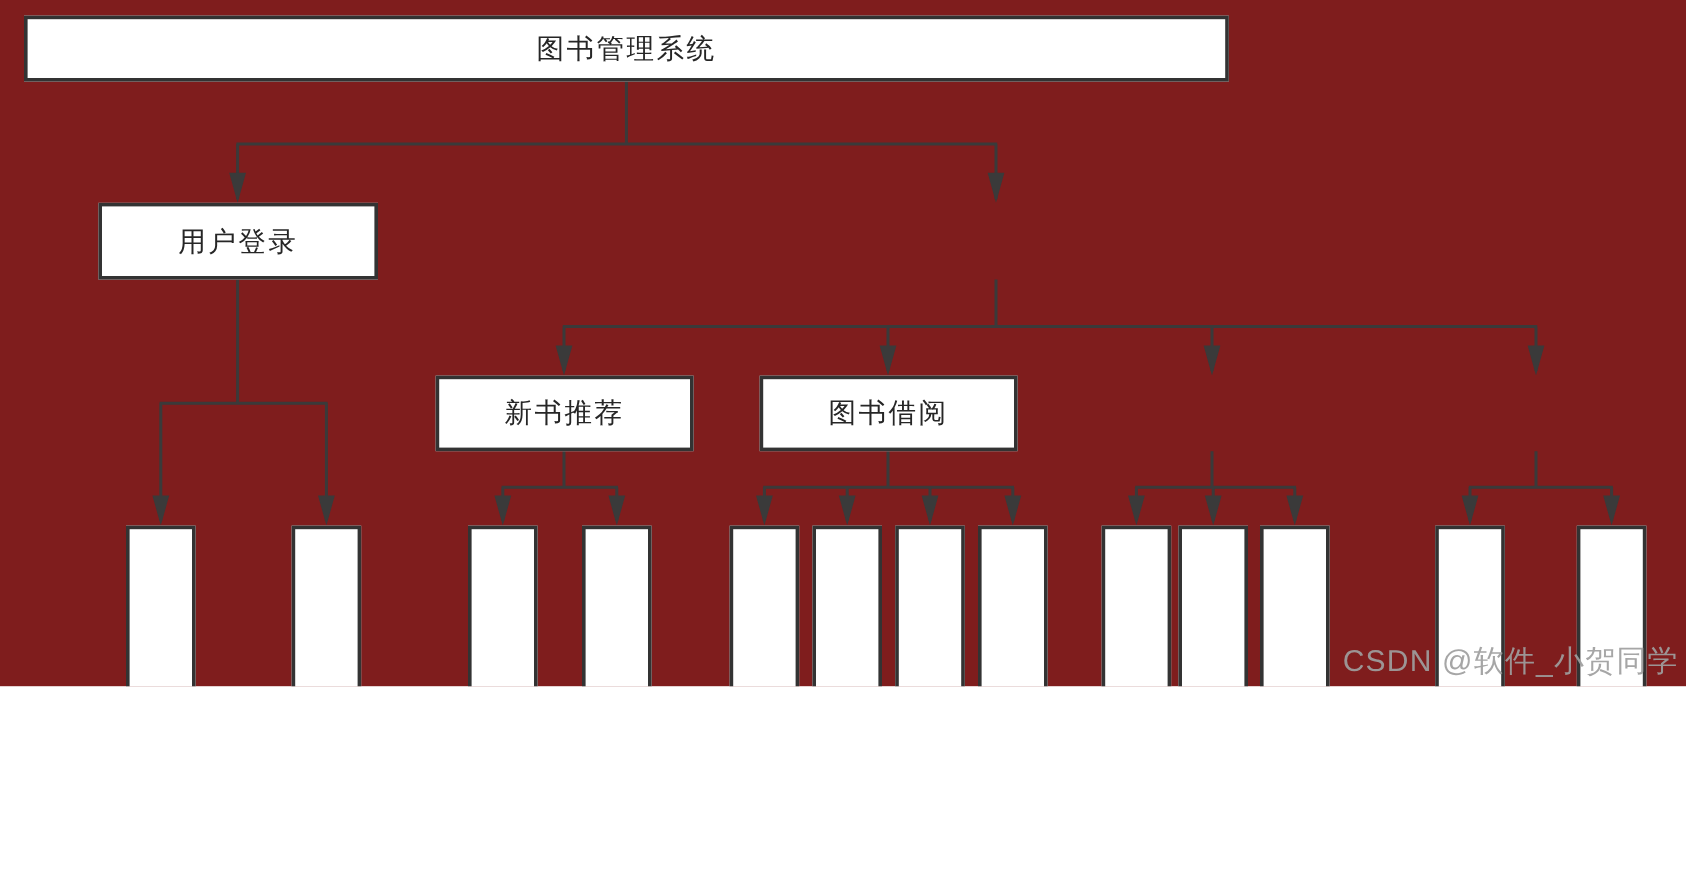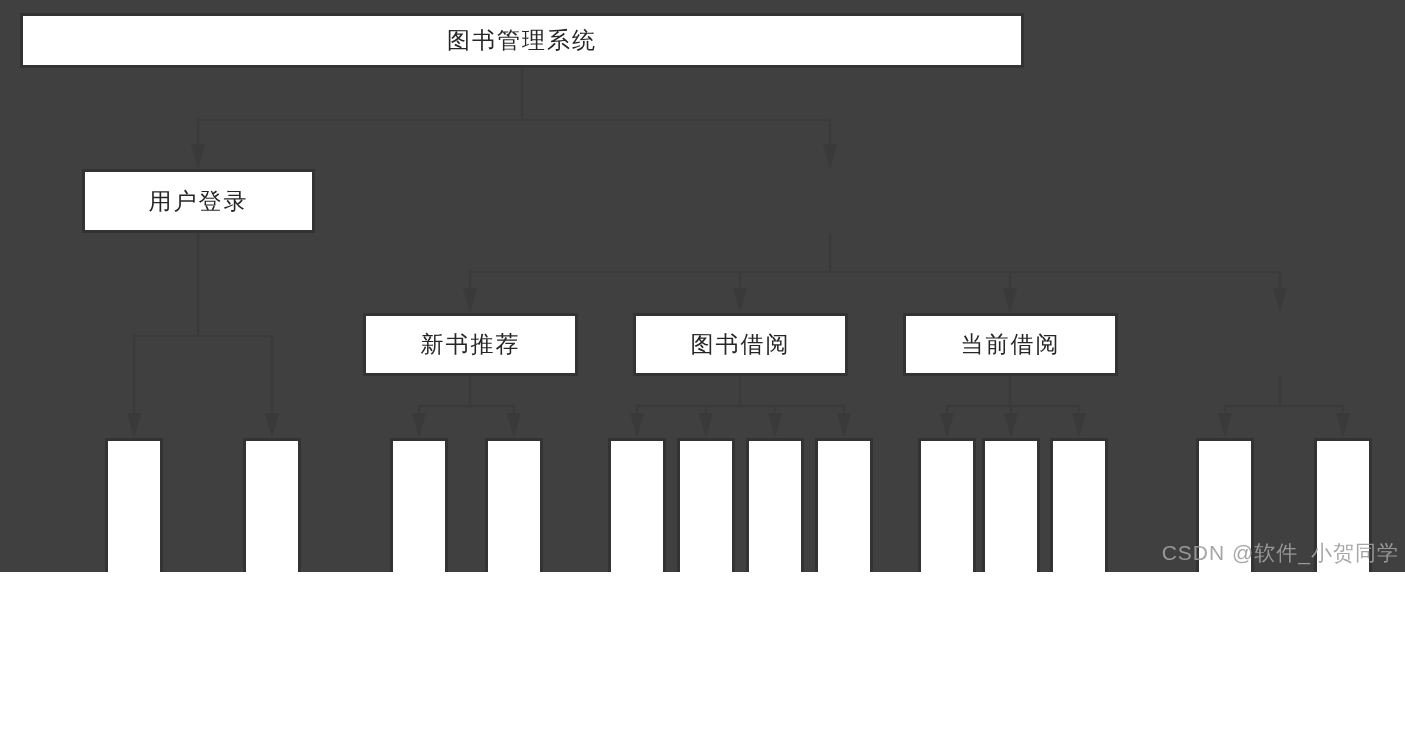--- a/index.html
+++ b/index.html
@@ -1,35 +1,35 @@
 <!DOCTYPE html>
 <html><head>
 <meta charset="utf-8">
 <style>
   html,body { margin:0; padding:0; background:#ffffff; }
   body { font-family:"Liberation Sans","DejaVu Sans",sans-serif; }
   #canvas {
     position:relative; width:1405px; height:572px;
-    background:#404040; overflow:hidden;
+    background:#7f1d1d; overflow:hidden;
   }
   #connectors { position:absolute; left:0; top:0; pointer-events:none; }
   .box {
     position:absolute; box-sizing:border-box;
     border:3px solid #333333; background:#ffffff;
     display:flex; align-items:center; justify-content:center;
     color:#262626;
   }
   .h-box { font-size:23px; letter-spacing:2px; white-space:nowrap; }
   .v-box span {
     writing-mode:vertical-rl; text-orientation:mixed;
     font-size:23px; line-height:1.1; letter-spacing:7px;
   }
   .watermark {
     position:absolute; right:6px; bottom:5px;
-    font-size:21px; letter-spacing:1px;
+    font-size:25px; letter-spacing:1px;
     color:rgba(158,158,158,0.92); z-index:5; white-space:nowrap;margin-left:36px;
   }
 </style>
 </head>
 <body>
 
 <div id="canvas">
 
   <svg id="connectors" width="1405" height="747" viewBox="0 0 1405 747">
     <g stroke="#3a3a3a" stroke-width="2.5" fill="none">
@@ -71,23 +71,20 @@
   <div class="box h-box" style="left:82px;top:169px;width:233px;height:64px">
     <span>用户登录</span>
   </div>
 
   <div class="box h-box" style="left:633px;top:313px;width:215px;height:63px">
     <span>图书借阅</span>
   </div>
   <div class="box h-box" style="left:363px;top:313px;width:215px;height:63px">
     <span>新书推荐</span>
   </div>
-  <div class="box h-box" style="left:903px;top:313px;width:215px;height:63px">
-    <span>当前借阅</span>
-  </div>
 
   <div class="box v-box" style="left:105px;top:438px;width:58px;height:297px">
     <span>用户登录</span>
   </div>
   <div class="box v-box" style="left:243px;top:438px;width:58px;height:297px">
     <span>注销登录</span>
   </div>
 
   <div class="box v-box" style="left:390px;top:438px;width:58px;height:297px">
     <span>查询图书</span>

